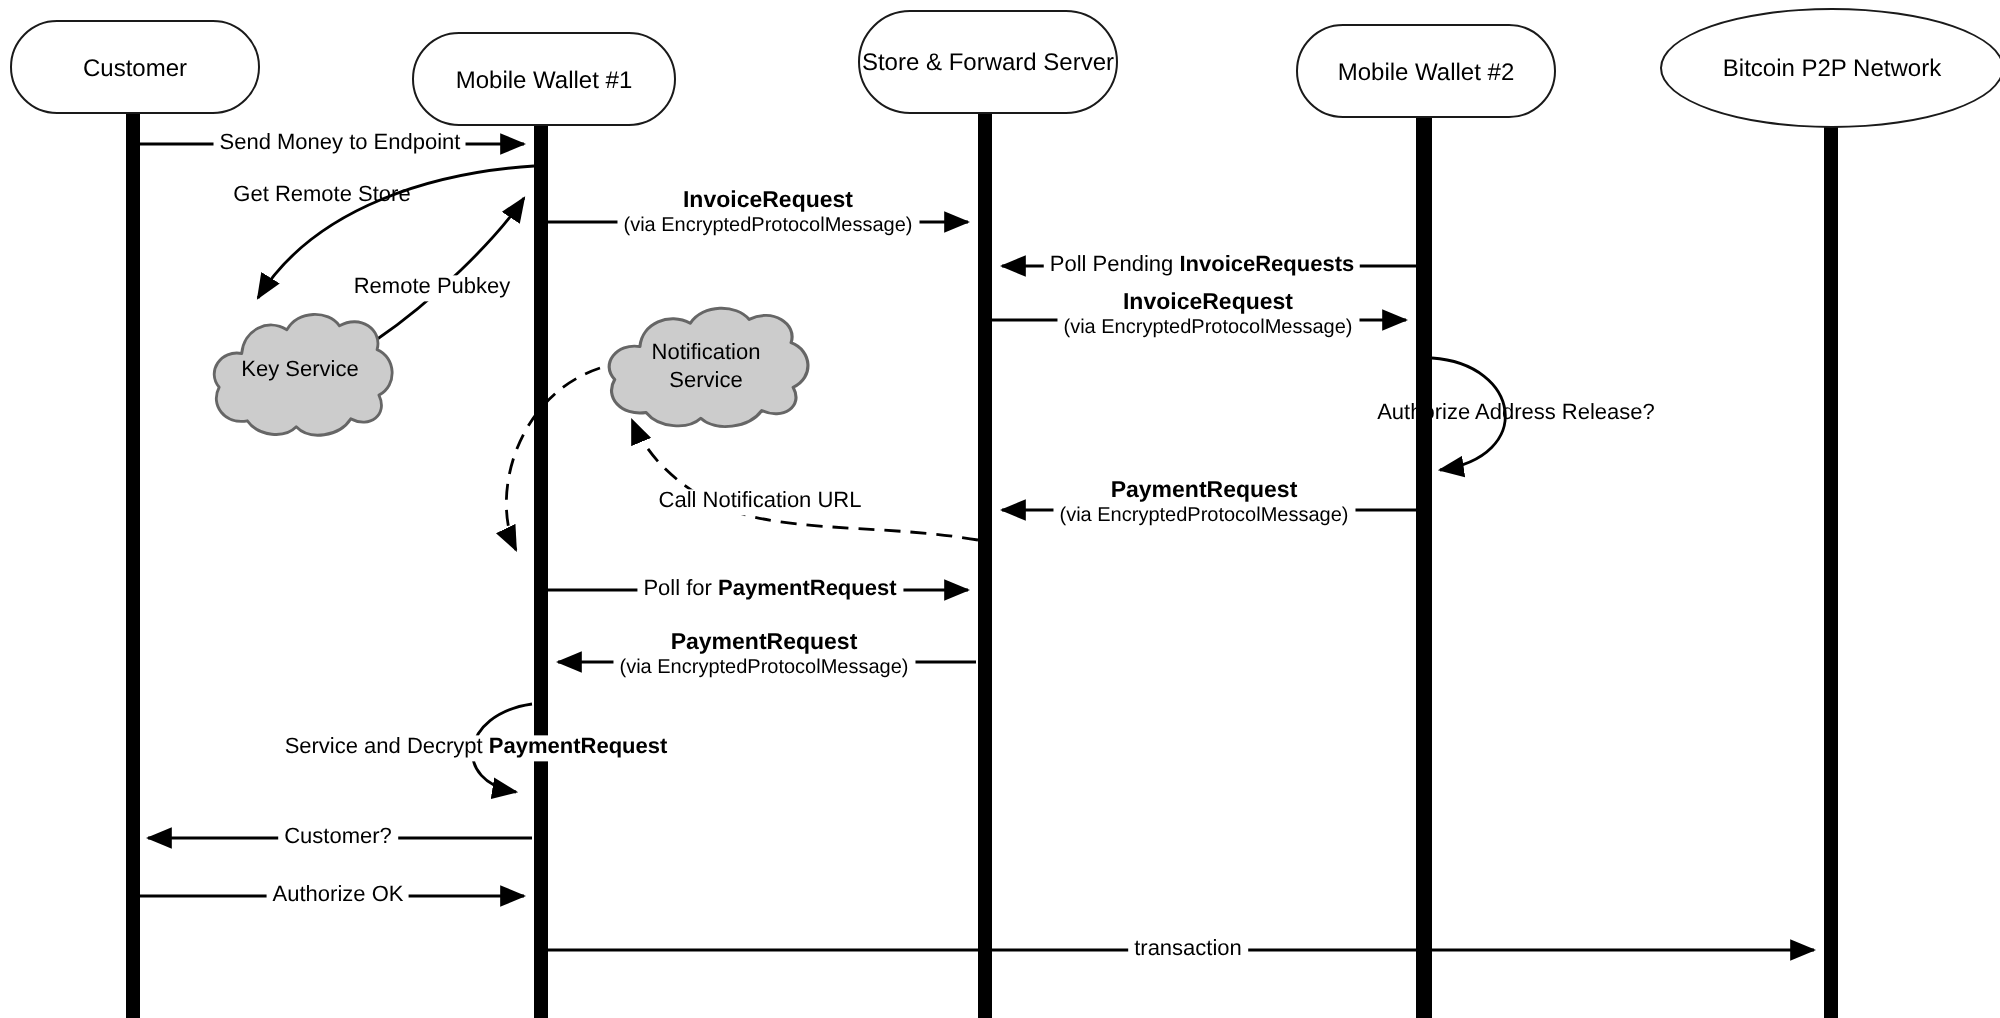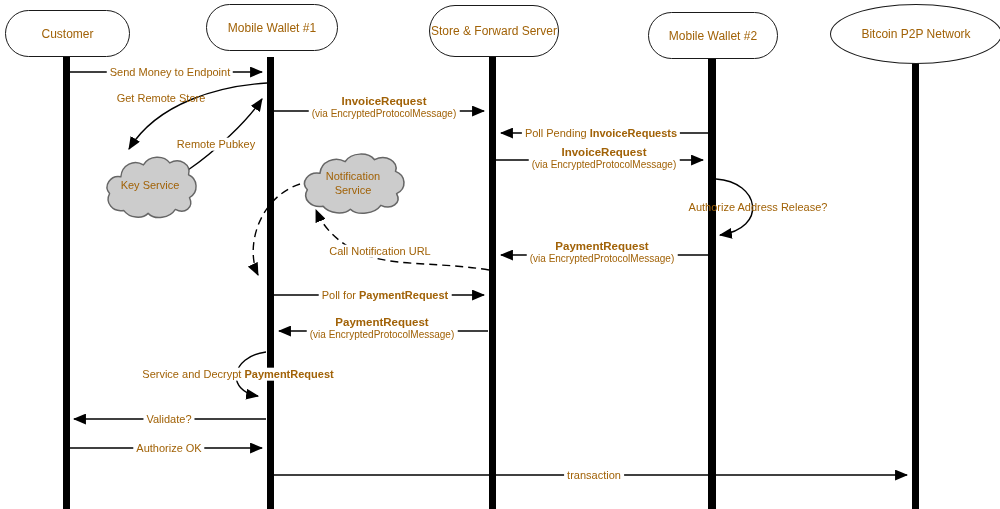--- a/index.html
+++ b/index.html
@@ -1,18 +1,18 @@
 <!DOCTYPE html>
 <html><head>
 <meta charset="utf-8">
 <style>
   html,body{margin:0;padding:0;background:#ffffff;}
   #stage{
     position:relative;width:1000px;height:509px;background:#ffffff;overflow:hidden;
-    font-family:"Liberation Sans", sans-serif;color:#a16207;
+    font-family:"Liberation Sans", sans-serif;color:#000000;
   }
   .bar{position:absolute;width:7.5px;background:#000;}
   svg#wires{position:absolute;left:0;top:0;pointer-events:none;}
   .node{
     position:absolute;background:#fff;border:1.6px solid #1a1a1a;
     display:flex;align-items:center;justify-content:center;
     font-size:12px;text-align:center;z-index:5;
   }
   .stadium{border-radius:26px;}
   .ellipse{border-radius:50%;}
@@ -75,21 +75,21 @@
 
     <g fill="#cccccc" stroke="#666666" stroke-width="1.5" stroke-linejoin="round">
       <path transform="translate(103,153) scale(0.94,0.99)" d="M22,58 C10,60 2,50 7,41 C0,33 8,22 19,24 C20,12 33,6 43,12 C49,2 65,2 71,10 C82,4 94,12 91,22 C101,26 102,40 92,45 C97,55 87,62 77,57 C71,66 55,68 48,61 C42,67 28,66 22,58 Z"></path>
       <path transform="translate(300,150) scale(1.05,0.97)" d="M22,58 C10,60 2,50 7,41 C0,33 8,22 19,24 C20,12 33,6 43,12 C49,2 65,2 71,10 C82,4 94,12 91,22 C101,26 102,40 92,45 C97,55 87,62 77,57 C71,66 55,68 48,61 C42,67 28,66 22,58 Z"></path>
     </g>
   </svg>
 
   <div class="node stadium" style="left:5px;top:10px;width:123px;height:45px;">
     <span>Customer</span>
   </div>
-  <div class="node stadium" style="left:206px;top:4px;width:130px;height:45px;">
+  <div class="node stadium" style="left:206px;top:16px;width:130px;height:45px;">
     <span>Mobile Wallet #1</span>
   </div>
   <div class="node stadium" style="left:429px;top:5px;width:128px;height:50px;">
     <span>Store &amp; Forward Server</span>
   </div>
   <div class="node stadium" style="left:648px;top:12px;width:128px;height:45px;">
     <span>Mobile Wallet #2</span>
   </div>
   <div class="node ellipse" style="left:830px;top:4px;width:170px;height:58px;">
     <span>Bitcoin P2P Network</span>
@@ -134,17 +134,17 @@
 
   <div class="lbl msg2" style="left:382px;top:328px;">
     <span class="title">PaymentRequest</span>
     <span class="via">(via EncryptedProtocolMessage)</span>
   </div>
 
   <div class="lbl" style="left:238px;top:374px;">
     <span class="pre">Service and Decrypt </span><b>PaymentRequest</b>
   </div>
 
-  <div class="lbl" style="left:169px;top:419px;">Validate?</div>
+  <div class="lbl" style="left:169px;top:419px;">Customer?</div>
   <div class="lbl" style="left:169px;top:448px;">Authorize OK</div>
   <div class="lbl" style="left:594px;top:475px;">transaction</div>
 
 </div>
 
 </body></html>

